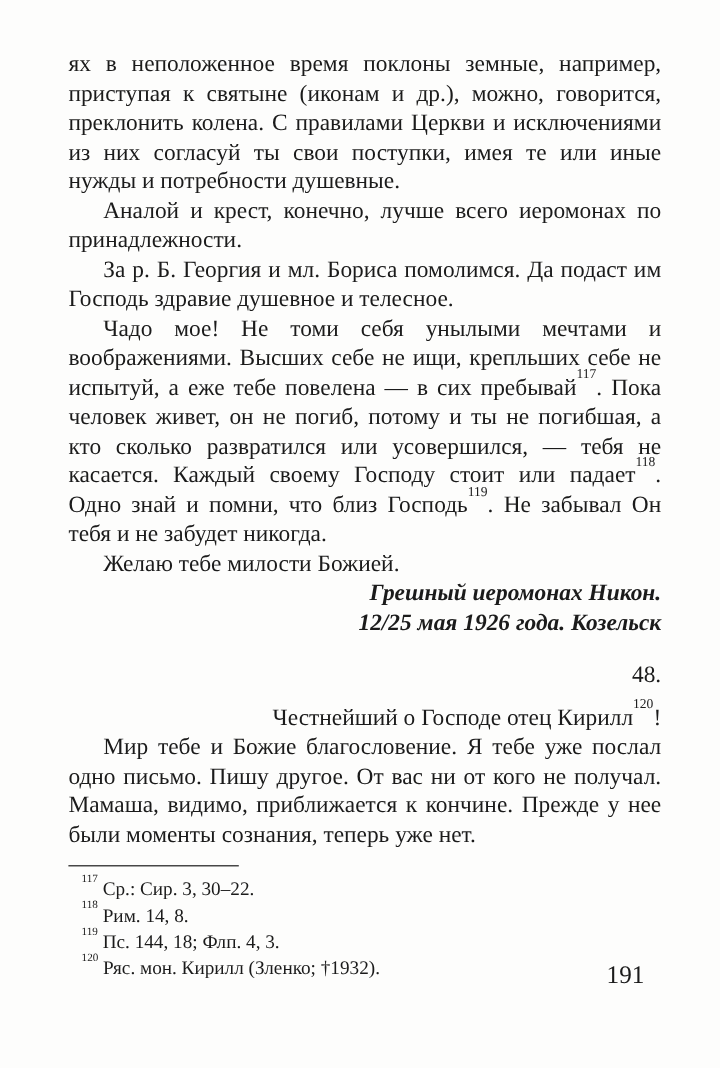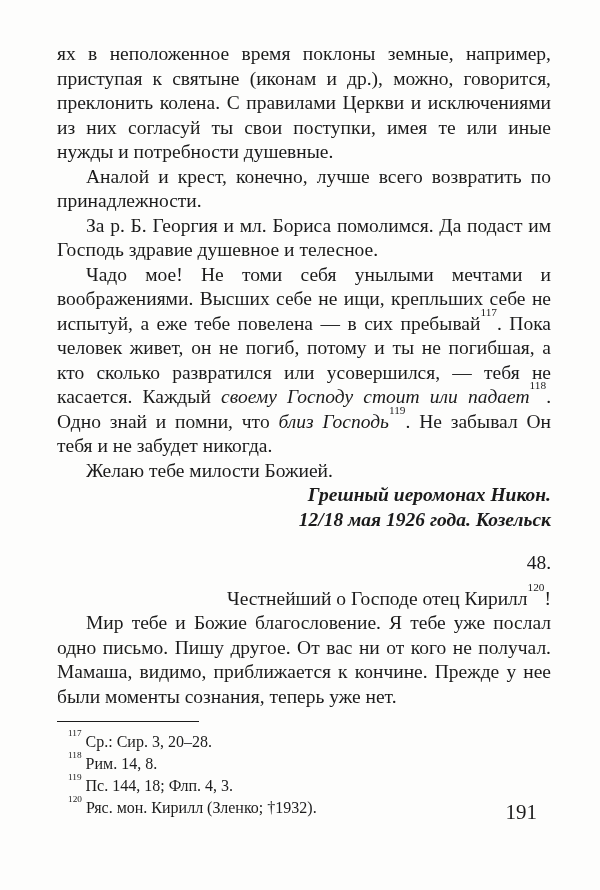--- a/index.html
+++ b/index.html
@@ -24,21 +24,21 @@
     position: absolute;
     left: 57px;
     top: 42px;
     width: 494px;
     font-size: 19.5px;
     line-height: 24.5px;
     text-align: justify;
   }
   .para { margin: 0; }
   .para.indent { text-indent: 29px; }
-  .it { font-style: italic; }
+  .it { }
   sup.ref {
     font-size: 0.58em;
     line-height: 0;
     position: relative;
     top: -0.55em;
     letter-spacing: 0;
   }
   .signature {
     text-align: right;
     font-style: italic;
@@ -79,33 +79,33 @@
     right: 63px;
     font-size: 21px;
   }
 </style>
 </head>
 <body>
 
 <div class="page">
   <div class="main" id="main-text">
       <p class="para"><span>ях в неположенное время поклоны земные, например, приступая к святыне (иконам и др.), можно, говорится, преклонить колена. С правилами Церкви и исключениями из них согласуй ты свои поступки, имея те или иные нужды и потребности душевные.</span></p>
-      <p class="para indent"><span>Аналой и крест, конечно, лучше всего возвратить по принадлежности.</span></p>
+      <p class="para indent"><span>Аналой и крест, конечно, лучше всего иеромонах по принадлежности.</span></p>
       <p class="para indent"><span>За р. Б. Георгия и мл. Бориса помолимся. Да подаст им Господь здравие душевное и телесное.</span></p>
       <p class="para indent"><span>Чадо мое! Не томи себя унылыми мечтами и воображениями. Высших себе не ищи, крепльших себе не испытуй, а еже тебе повелена — в сих пребывай</span><sup class="ref">117</sup><span>. Пока человек живет, он не погиб, потому и ты не погибшая, а кто сколько развратился или усовершился, — тебя не касается. Каждый </span><span class="it">своему Господу стоит или падает</span><sup class="ref">118</sup><span>. Одно знай и помни, что </span><span class="it">близ Господь</span><sup class="ref">119</sup><span>. Не забывал Он тебя и не забудет никогда.</span></p>
       <p class="para indent"><span>Желаю тебе милости Божией.</span></p>
       <div class="signature">
         <div class="sig-line">Грешный иеромонах Никон.</div>
-        <div class="sig-line">12/18 мая 1926 года. Козельск</div>
+        <div class="sig-line">12/25 мая 1926 года. Козельск</div>
       </div>
       <p class="heading">48.</p>
       <p class="salutation"><span>Честнейший о Господе отец Кирилл</span><sup class="ref">120</sup><span>!</span></p>
       <p class="para indent"><span>Мир тебе и Божие благословение. Я тебе уже послал одно письмо. Пишу другое. От вас ни от кого не получал. Мамаша, видимо, приближается к кончине. Прежде у нее были моменты сознания, теперь уже нет.</span></p>
     </div>
   <div class="footnotes" id="footnotes">
     <div class="rule"></div>
-  <p class="footnote"><sup class="ref">117</sup><span>Ср.: Сир. 3, 20–28.</span></p>
+  <p class="footnote"><sup class="ref">117</sup><span>Ср.: Сир. 3, 30–22.</span></p>
       <p class="footnote"><sup class="ref">118</sup><span>Рим. 14, 8.</span></p>
       <p class="footnote"><sup class="ref">119</sup><span>Пс. 144, 18; Флп. 4, 3.</span></p>
       <p class="footnote"><sup class="ref">120</sup><span>Ряс. мон. Кирилл (Зленко; †1932).</span></p>
     </div>
   <div class="page-number">191</div>
 </div>
 
 </body></html>

